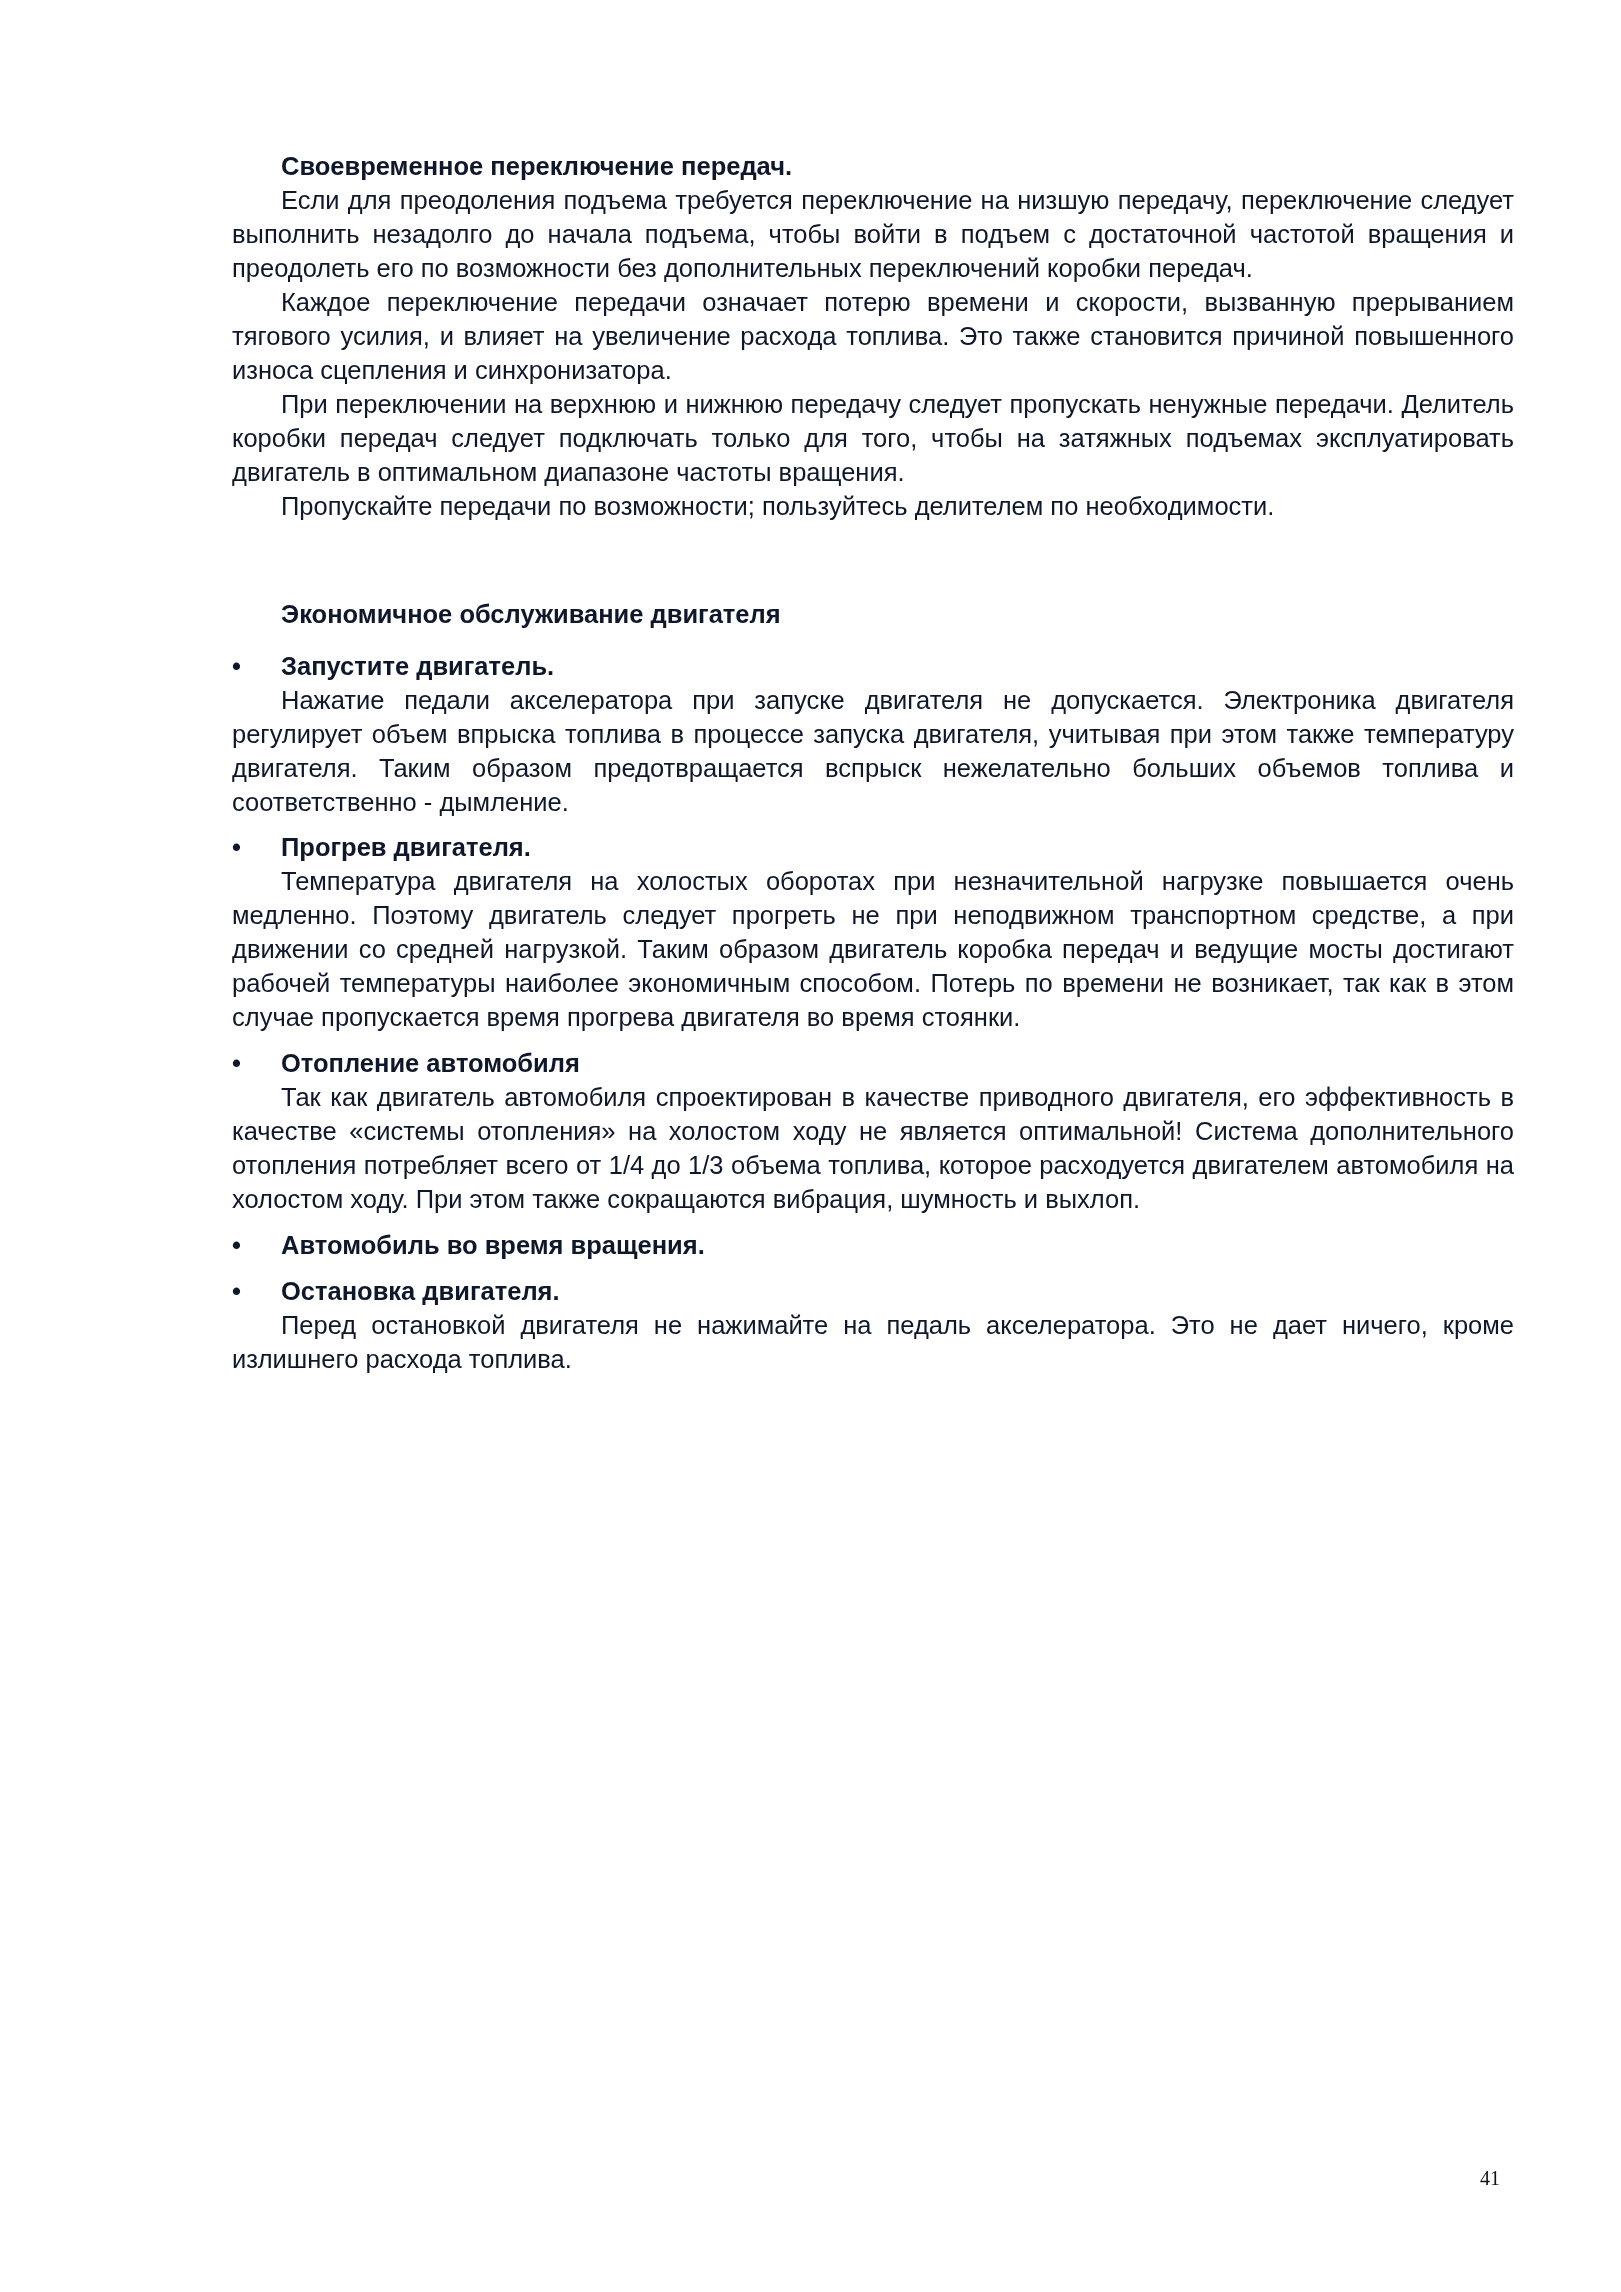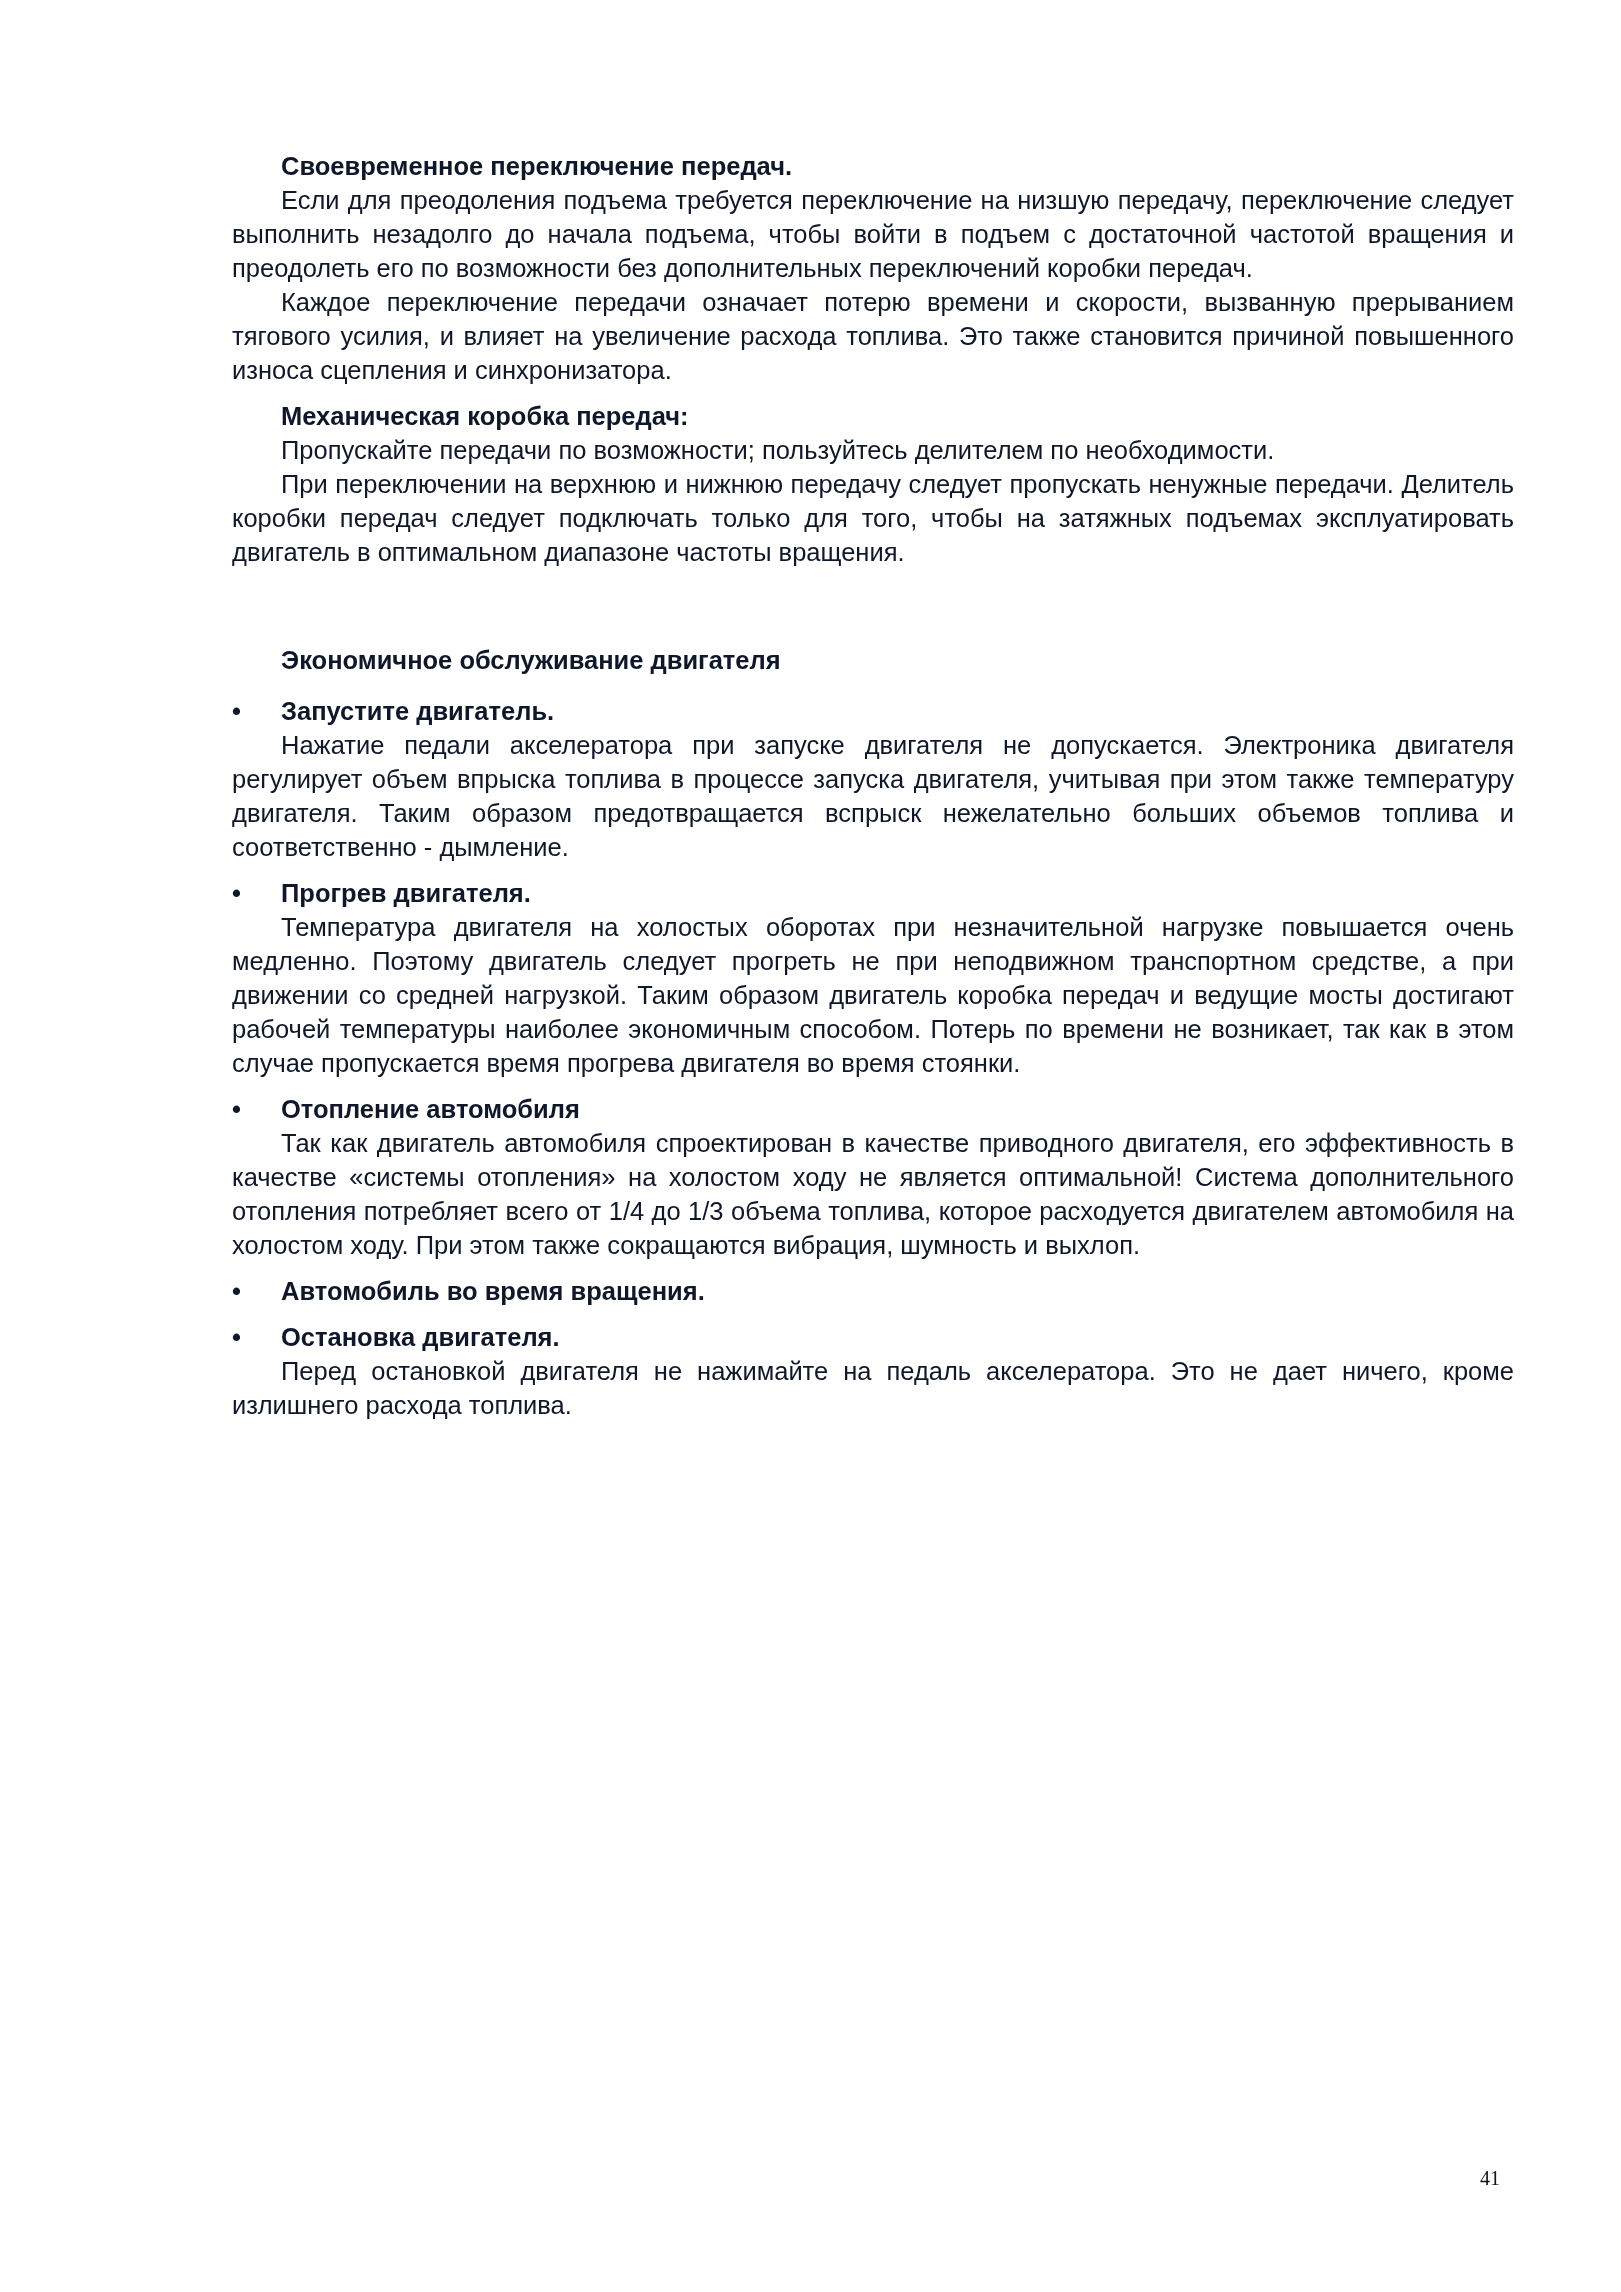--- a/index.html
+++ b/index.html
@@ -25,23 +25,22 @@
   }
 </style>
 </head>
 <body>
 
 <div class="page">
   <p class="bold-h">Своевременное переключение передач.</p>
   <p class="ind">Если для преодоления подъема требуется переключение на низшую передачу, переключение следует выполнить незадолго до начала подъема, чтобы войти в подъем с достаточной частотой вращения и преодолеть его по возможности без дополнительных переключений коробки передач.</p>
   <p class="ind">Каждое переключение передачи означает потерю времени и скорости, вызванную прерыванием тягового усилия, и влияет на увеличение расхода топлива. Это также становится причиной повышенного износа сцепления и синхронизатора.</p>
 
-  <p class="bold-h gap-s">Механическая коробка передач:</p>
+  <p class="ind">При переключении на верхнюю и нижнюю передачу следует пропускать ненужные передачи. Делитель коробки передач следует подключать только для того, чтобы на затяжных подъемах эксплуатировать двигатель в оптимальном диапазоне частоты вращения.</p>
   <p class="ind">Пропускайте передачи по возможности; пользуйтесь делителем по необходимости.</p>
-  <p class="ind">При переключении на верхнюю и нижнюю передачу следует пропускать ненужные передачи. Делитель коробки передач следует подключать только для того, чтобы на затяжных подъемах эксплуатировать двигатель в оптимальном диапазоне частоты вращения.</p>
 
   <p class="section-title gap-l">Экономичное обслуживание двигателя</p>
 
   <div>
     <div class="bullet-sec" style="margin-top:17.6px">
       <div class="bullet">
         <span class="dot">•</span>
         <span>Запустите двигатель.</span>
       </div>
       <p class="ind">Нажатие педали акселератора при запуске двигателя не допускается. Электроника двигателя регулирует объем впрыска топлива в процессе запуска двигателя, учитывая при этом также температуру двигателя. Таким образом предотвращается вспрыск нежелательно больших объемов топлива и соответственно - дымление.</p>

